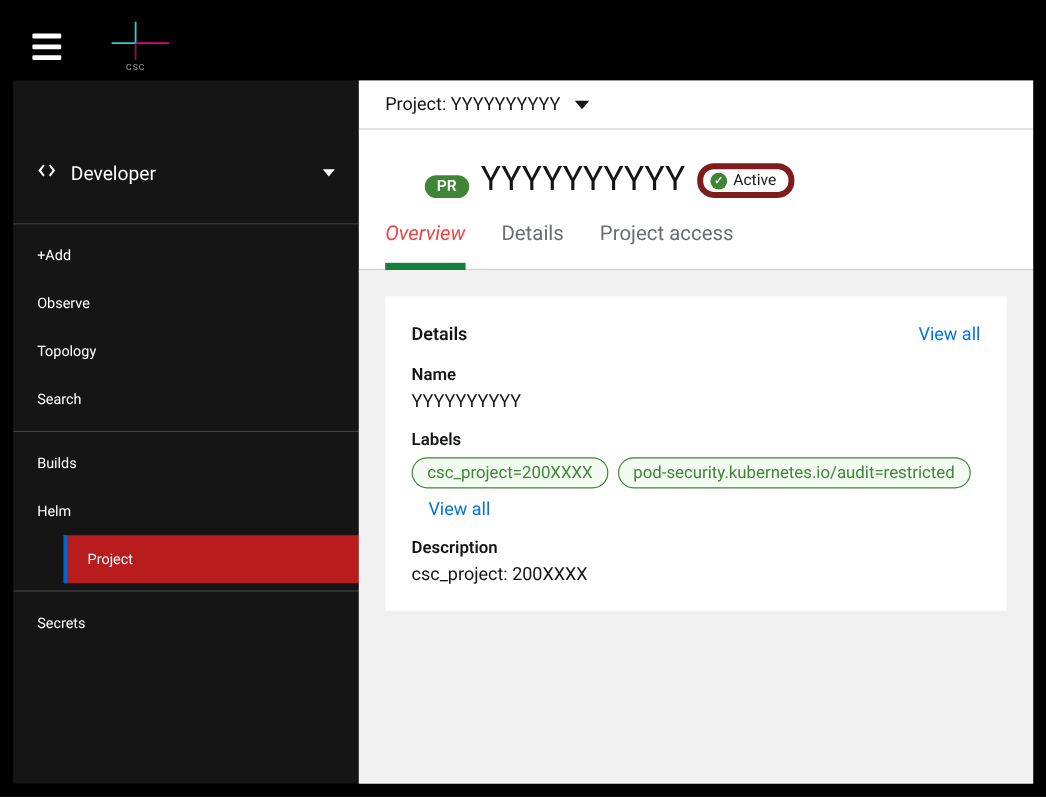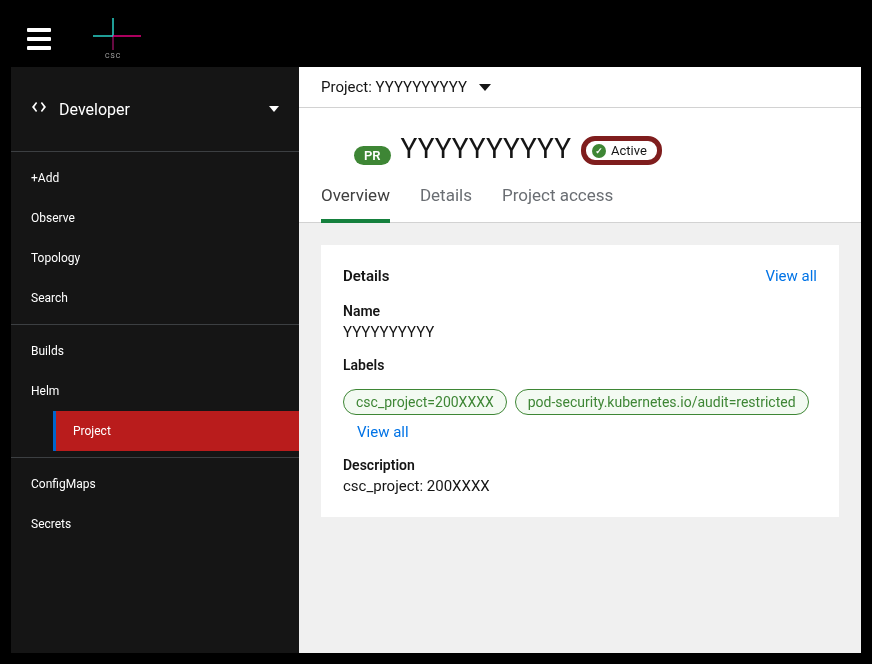--- a/index.html
+++ b/index.html
@@ -59,20 +59,21 @@
       display: flex;
       flex-direction: column;
     }
     .perspective {
       display: flex;
       align-items: center;
       justify-content: space-between;
       padding: 32px 20px;
       color: #fff;
       cursor: pointer;
+      margin-top: 35px;
     }
     .perspective-left {
       display: flex;
       align-items: center;
       gap: 12px;
     }
     .code-icon svg {
       width: 16px;
       height: 16px;
     }
@@ -176,22 +177,23 @@
     }
     .tab {
       padding-bottom: 14px;
       font-size: 17px;
       color: #6a6e73;
       cursor: pointer;
       border-bottom: 2px solid transparent;
       margin-bottom: -1px;
     }
     .tab.active {
-      color: #404040;
-      border-bottom: 4px solid #15803d;
+      color: #ef4444;
+      border-bottom: 6px solid #15803d;
+      font-style: italic;
     }
     .content-body {
       background: #f0f0f0;
       flex: 1;
       padding: 22px;
       overflow: auto;
     }
     .card {
       background: #fff;
       padding: 22px;
@@ -223,21 +225,21 @@
     }
     .field-value {
       font-size: 15px;
       color: #151515;
     }
     .labels-wrap {
       display: flex;
       flex-wrap: wrap;
       gap: 8px;
       align-items: center;
-      margin-top: 16px;
+      margin-top: 6px;
     }
     .label-chip {
       border: 1px solid #3e8635;
       color: #3e8635;
       background: #f3faf2;
       padding: 4px 12px;
       border-radius: 14px;
       font-size: 14px;
     }
     .labels-viewall {
@@ -290,21 +292,20 @@
             <div class="nav-item">Observe</div>
             <div class="nav-item">Topology</div>
             <div class="nav-item">Search</div>
           </div>
           <div class="nav-group">
             <div class="nav-item">Builds</div>
             <div class="nav-item">Helm</div>
             <div class="nav-item active">Project</div>
           </div>
           <div class="nav-group">
-            <div class="nav-item">ConfigMaps</div>
             <div class="nav-item">Secrets</div>
           </div>
         </div>
     </div>
 
     <div class="content">
       <div class="project-selector">
         <span>Project: YYYYYYYYYY</span>
         <span class="caret"></span>
       </div>

